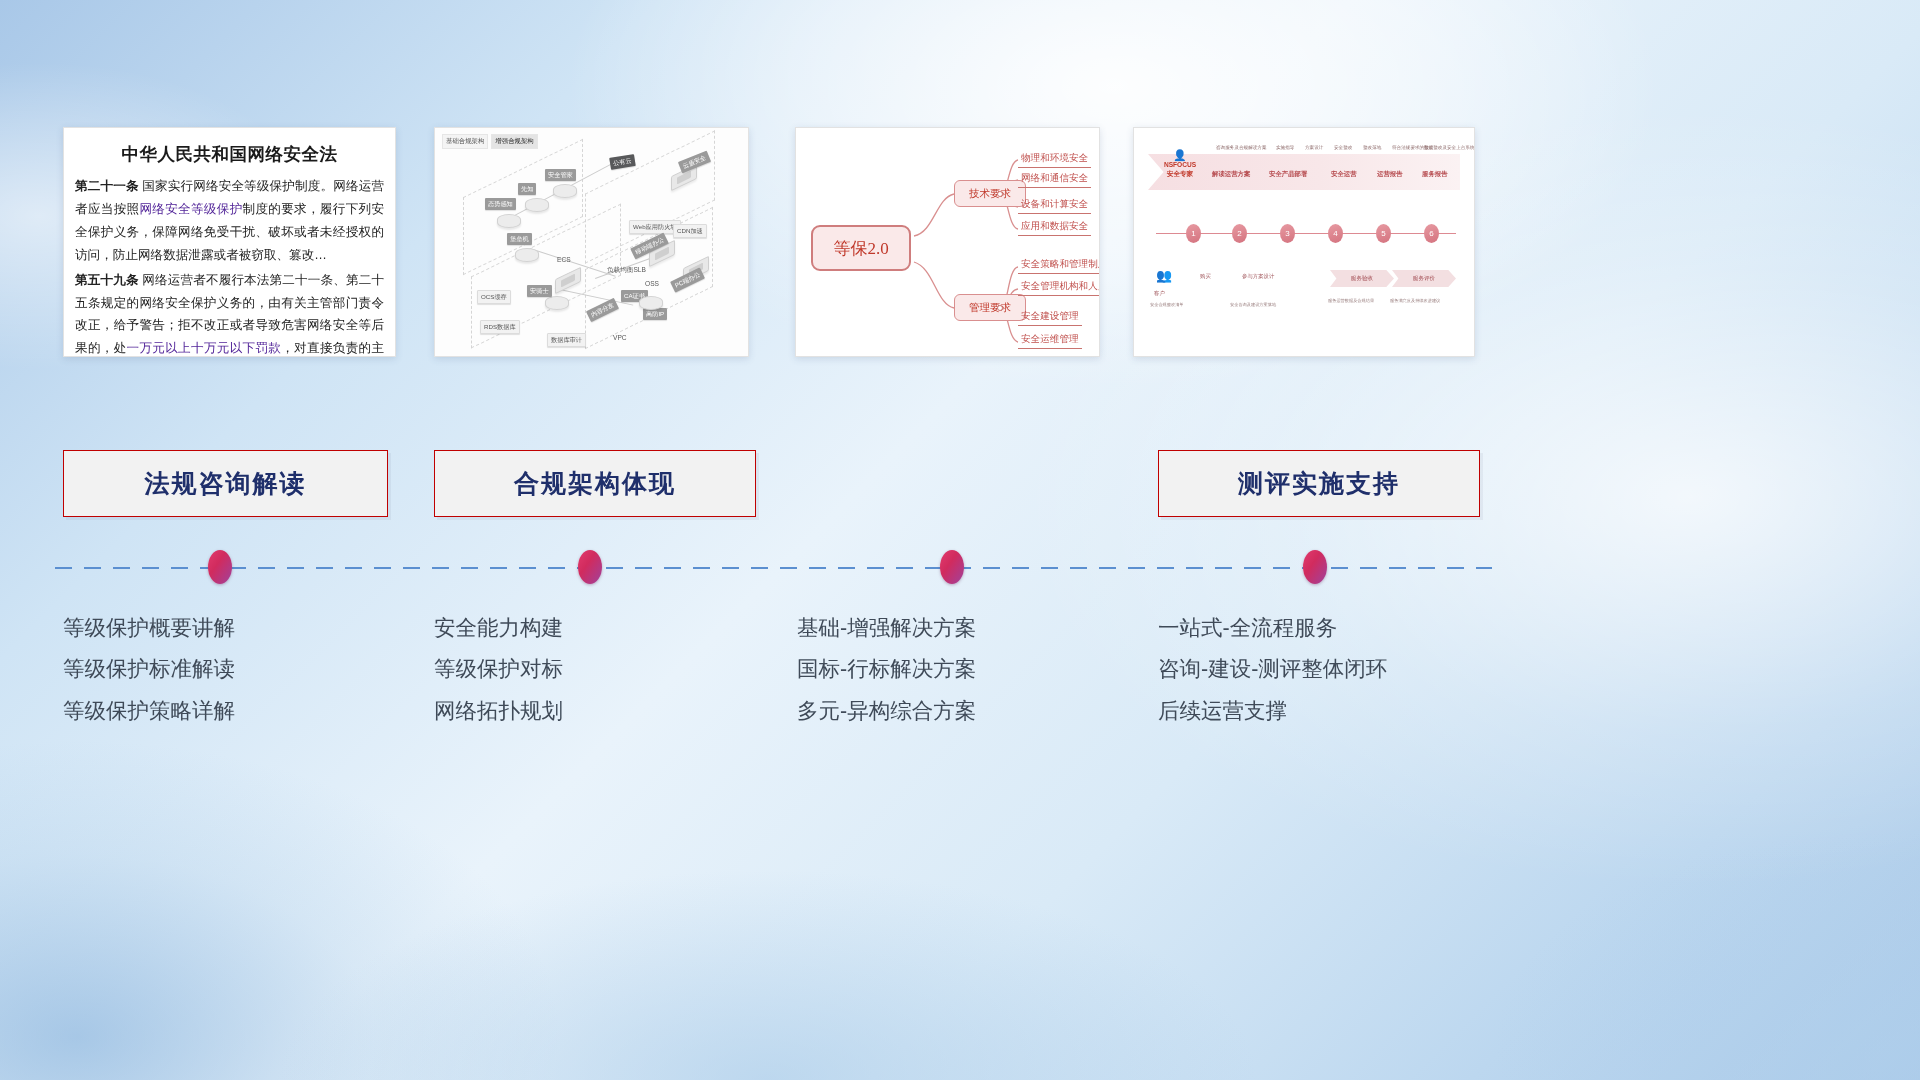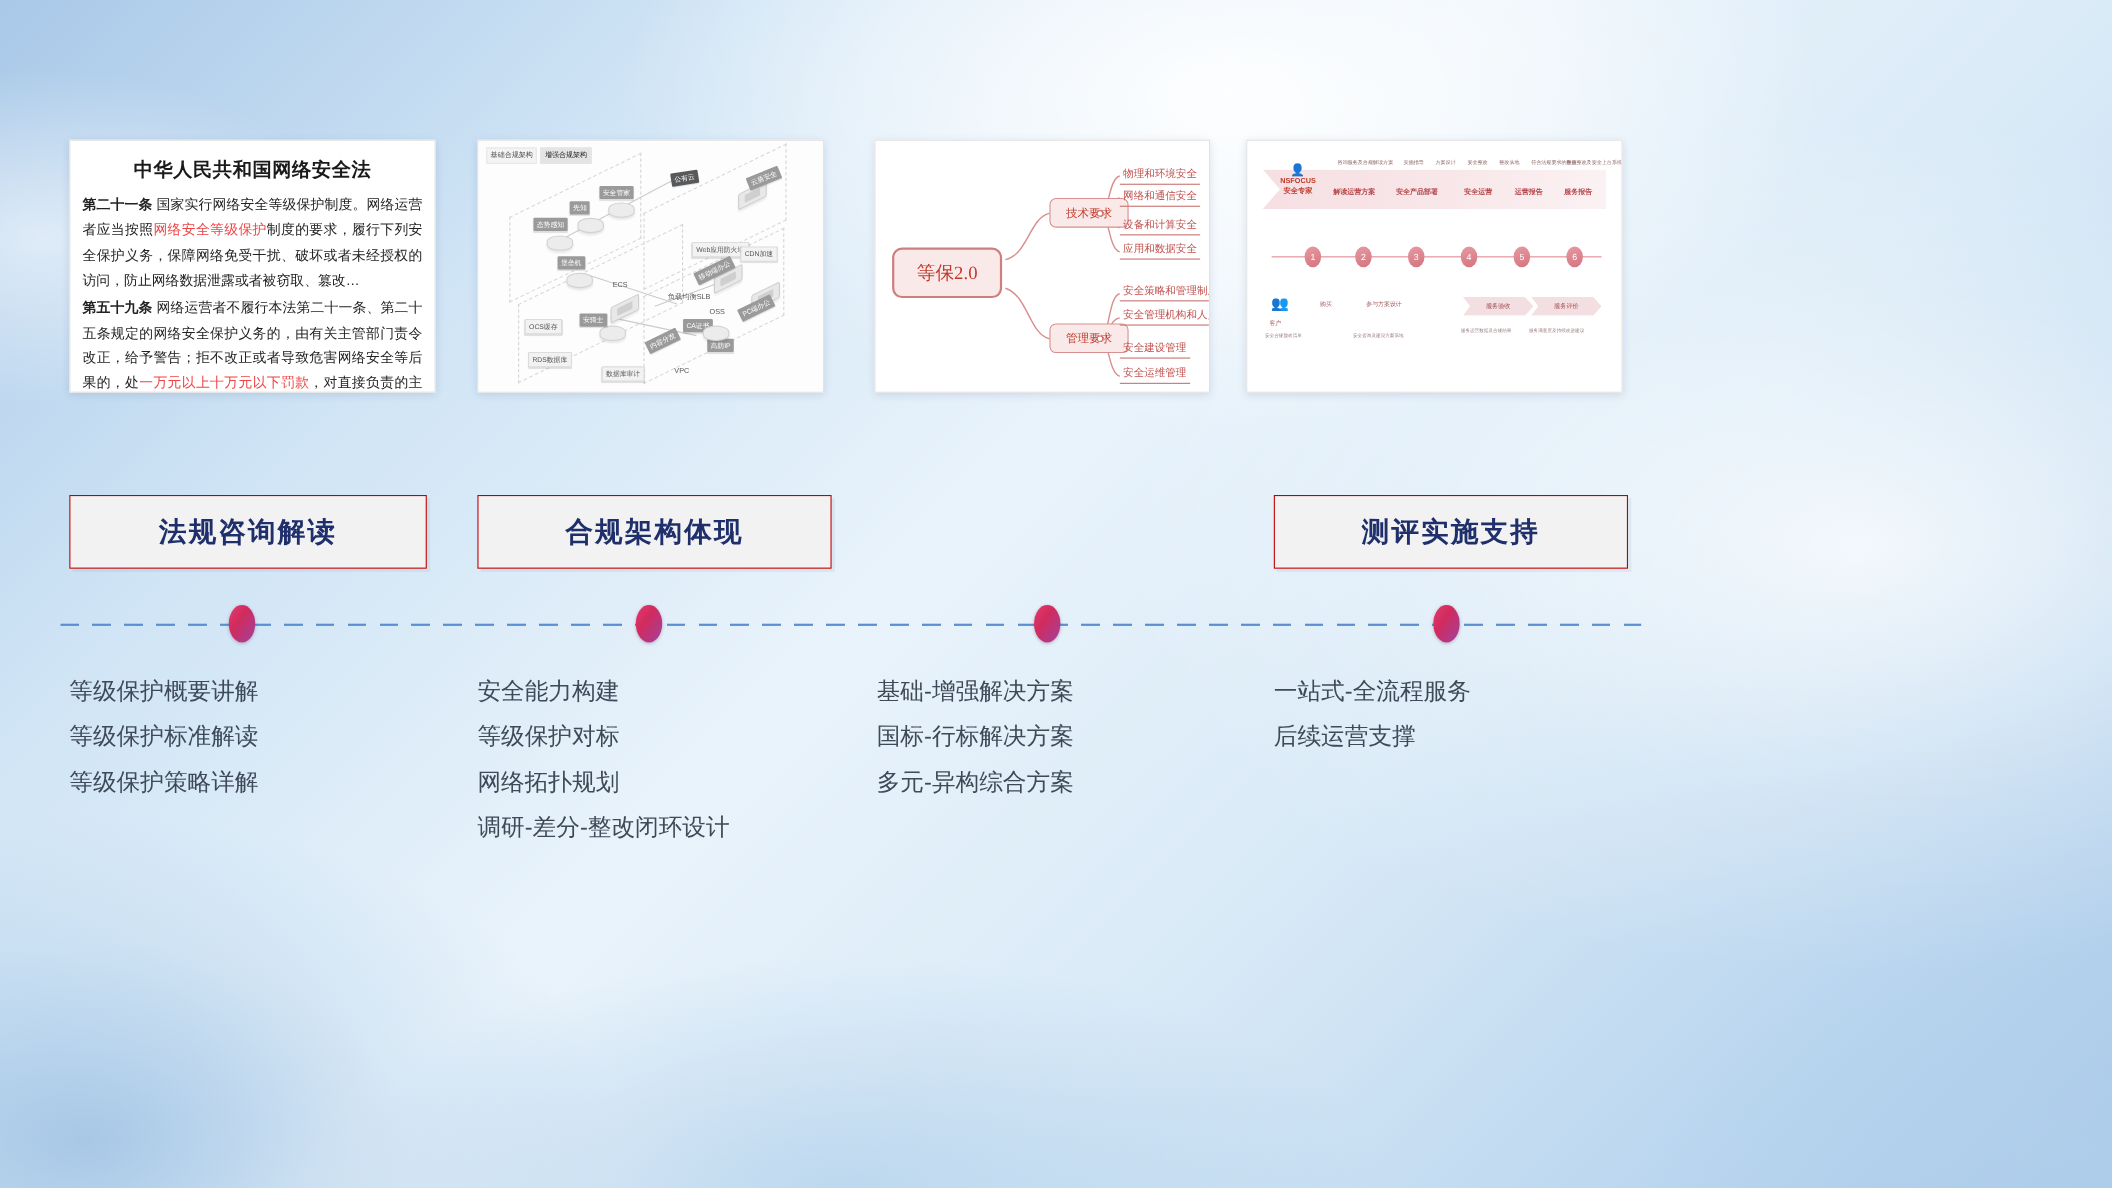--- a/index.html
+++ b/index.html
@@ -48,21 +48,21 @@
   .card4 { left:1133px;width:342px; }
 
   
   .law-title {
     text-align:center; font-weight:bold; font-size:17.5px; color:#1a1a1a;
     letter-spacing:.5px; margin:14px 0 9px;
   }
   .law-body { padding:0 11px; font-size:12.6px; line-height:1.82; color:#222; text-align:justify; }
   .law-p { margin-bottom:2px; }
   .law-art { font-weight:bold; }
-  .hl { color:#ef4444; }
+  .hl { color:#4c1d95; }
 
   
   .arch { position:relative; width:100%; height:100%; background:#fdfdfd; }
   .arch-tabs { position:absolute; left:7px; top:6px; display:flex; gap:3px; }
   .arch-tab { font-size:6.4px; color:#4c4c4c; padding:2px 3px; background:#f4f4f4; border:1px solid #e6e6e6; white-space:nowrap; }
   .arch-tab.active { background:#e4e4e4; color:#222; }
   .iso-label {
     position:absolute; font-size:6.2px; color:#fff; background:#9a9a9a;
     padding:1.5px 3px; white-space:nowrap; border-radius:1px;
     box-shadow:0 1px 1px rgba(0,0,0,.12);
@@ -364,25 +364,25 @@
 
   <div class="col c1">
     <div class="col-item">等级保护概要讲解</div>
     <div class="col-item">等级保护标准解读</div>
     <div class="col-item">等级保护策略详解</div>
   </div>
   <div class="col c2">
     <div class="col-item">安全能力构建</div>
     <div class="col-item">等级保护对标</div>
     <div class="col-item">网络拓扑规划</div>
-    <div class="col-item">调研-差分-整改闭环设计</div>
   </div>
   <div class="col c3">
     <div class="col-item">基础-增强解决方案</div>
     <div class="col-item">国标-行标解决方案</div>
     <div class="col-item">多元-异构综合方案</div>
   </div>
   <div class="col c4">
     <div class="col-item">一站式-全流程服务</div>
+    <div class="col-item">咨询-建设-测评整体闭环</div>
     <div class="col-item">后续运营支撑</div>
   </div>
 
 </div>
 
 </body></html>

